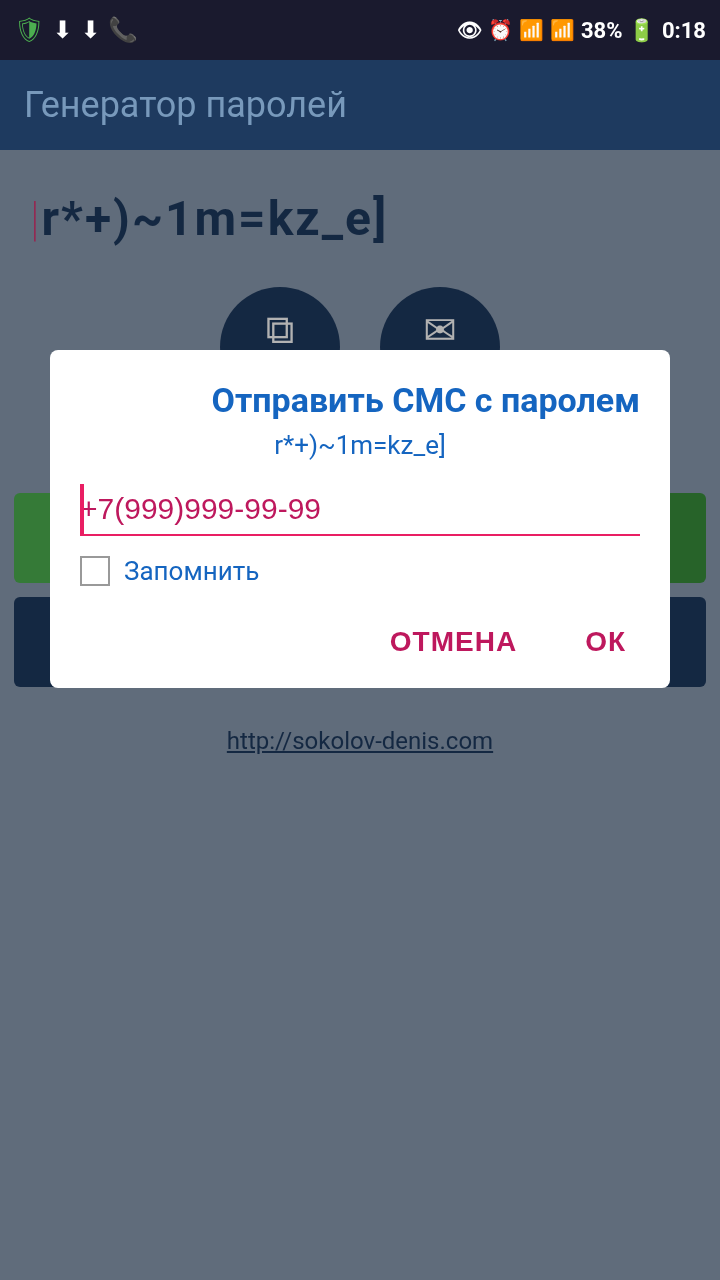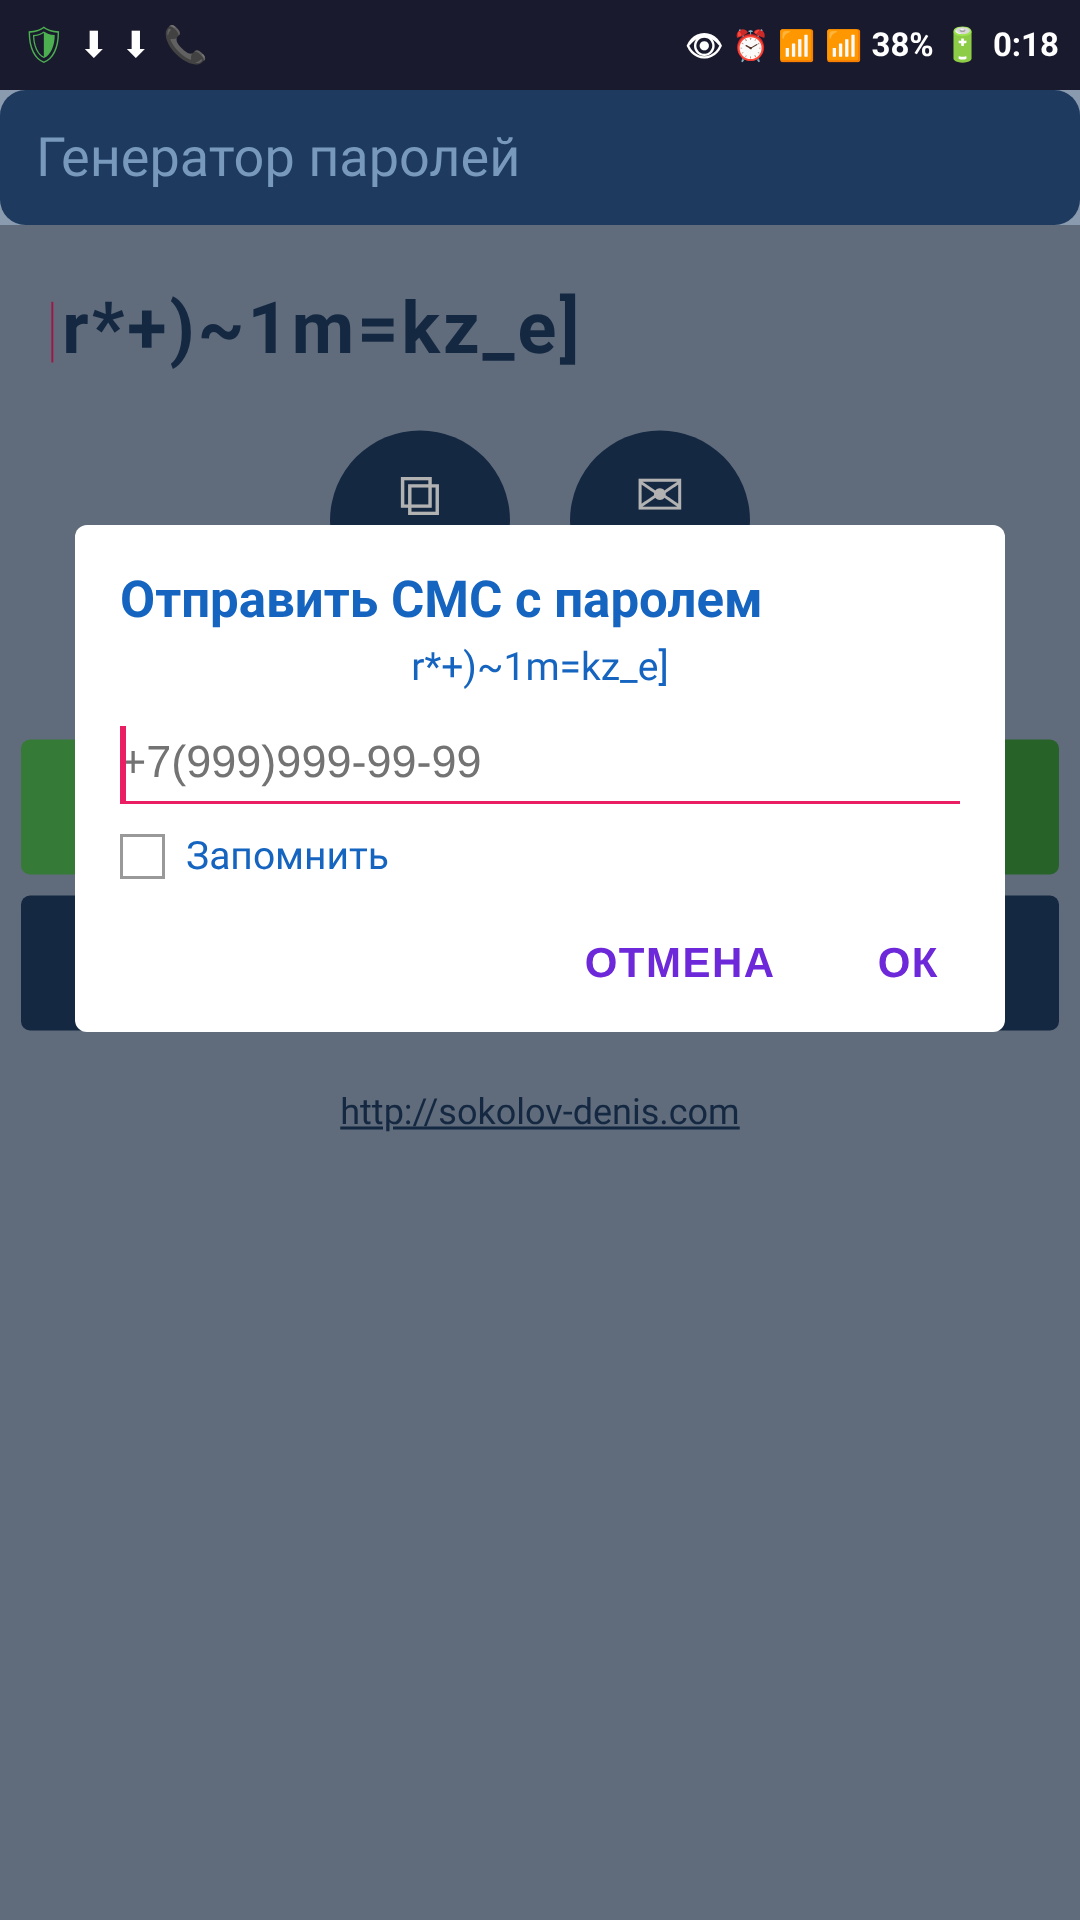--- a/index.html
+++ b/index.html
@@ -43,21 +43,20 @@
     .status-icon.green { color: #4caf50; }
 
     
     .app-bar {
       width: 720px;
       height: 90px;
       background: #1e3a5f;
       display: flex;
       align-items: center;
       padding: 0 24px;
-      border-radius: 17px;
     }
     .app-title {
       color: #7899bb;
       font-size: 36px;
       font-weight: 400;
     }
 
     
     .main-content {
       background: #8a9bb0;
@@ -127,39 +126,39 @@
       background: white;
       border-radius: 8px;
       width: 620px;
       padding: 30px 30px 20px 30px;
       position: relative;
     }
     .dialog-title {
       color: #1565c0;
       font-size: 34px;
       font-weight: bold;
-      text-align: left;
+      text-align: right;
       margin-bottom: 10px;
     }
     .dialog-subtitle {
       color: #1565c0;
       font-size: 26px;
       text-align: center;
       margin-bottom: 24px;
     }
     .dialog-input-container {
       position: relative;
       margin-bottom: 20px;
     }
     .dialog-input {
       width: 100%;
       border: none;
       border-bottom: 2px solid #e91e63;
       font-size: 30px;
-      color: #737373;
+      color: #be185d;
       padding: 8px 0;
       outline: none;
       background: transparent;
     }
     .input-left-bar {
       position: absolute;
       left: 0;
       top: 0;
       width: 4px;
       height: 100%;
@@ -199,21 +198,21 @@
 
     
     .dialog-actions {
       display: flex;
       justify-content: flex-end;
       gap: 40px;
     }
     .dialog-btn {
       background: none;
       border: none;
-      color: #6d28d9;
+      color: #be185d;
       font-size: 28px;
       font-weight: bold;
       cursor: pointer;
       padding: 10px 14px;
       letter-spacing: 1px;
     }
 
     
     .length-row {
       display: flex;

